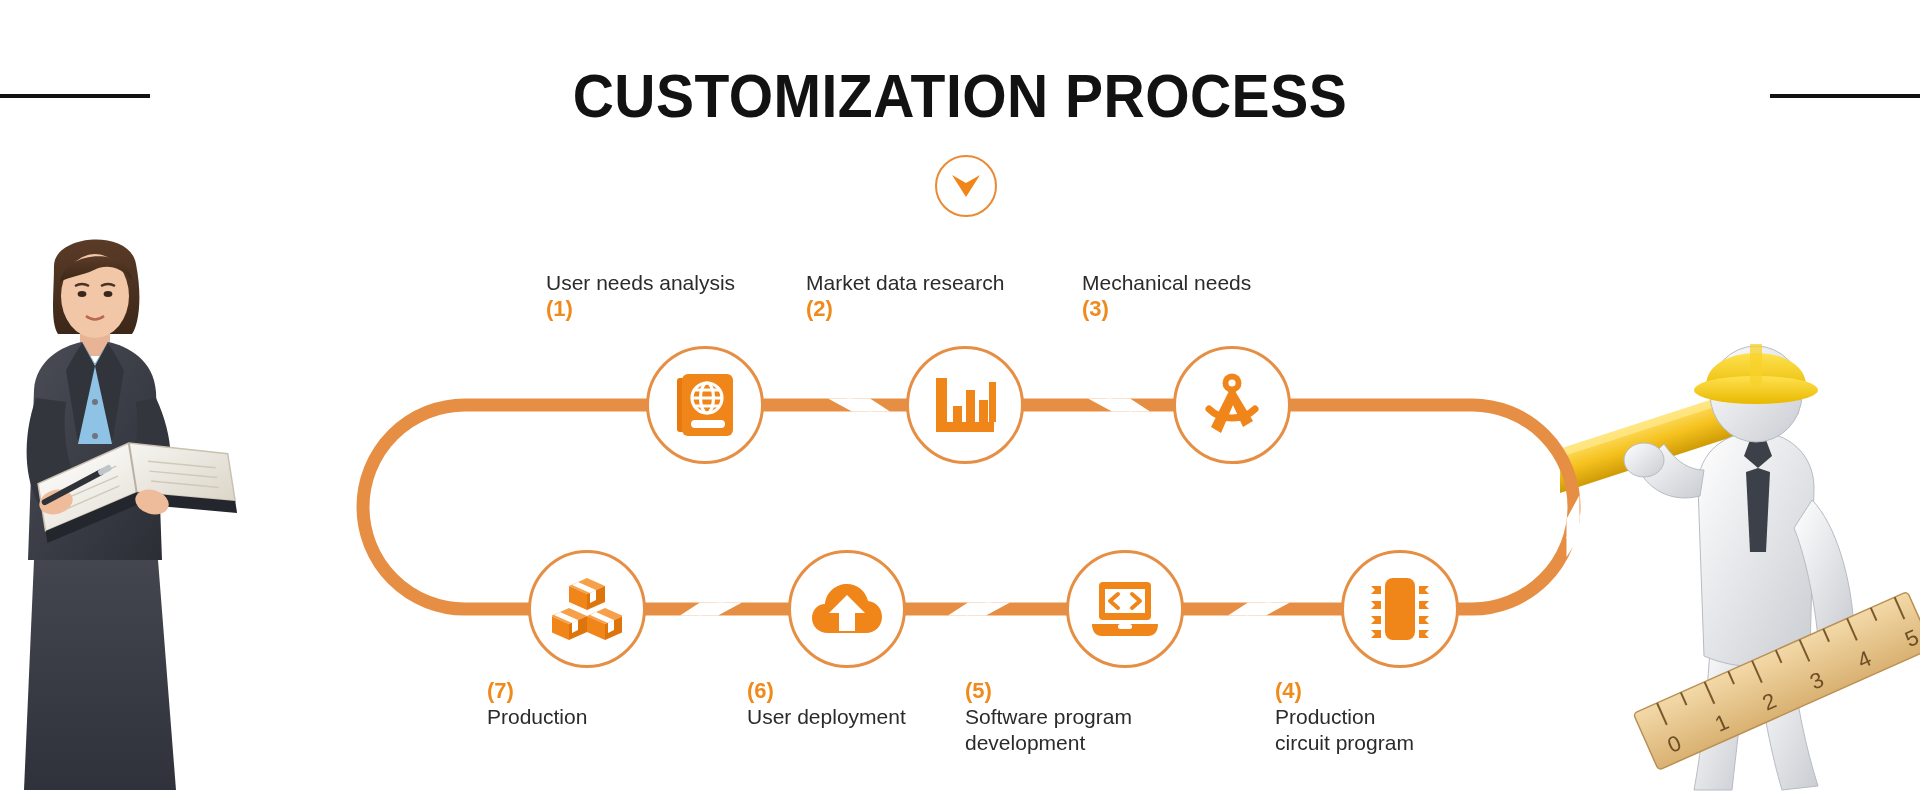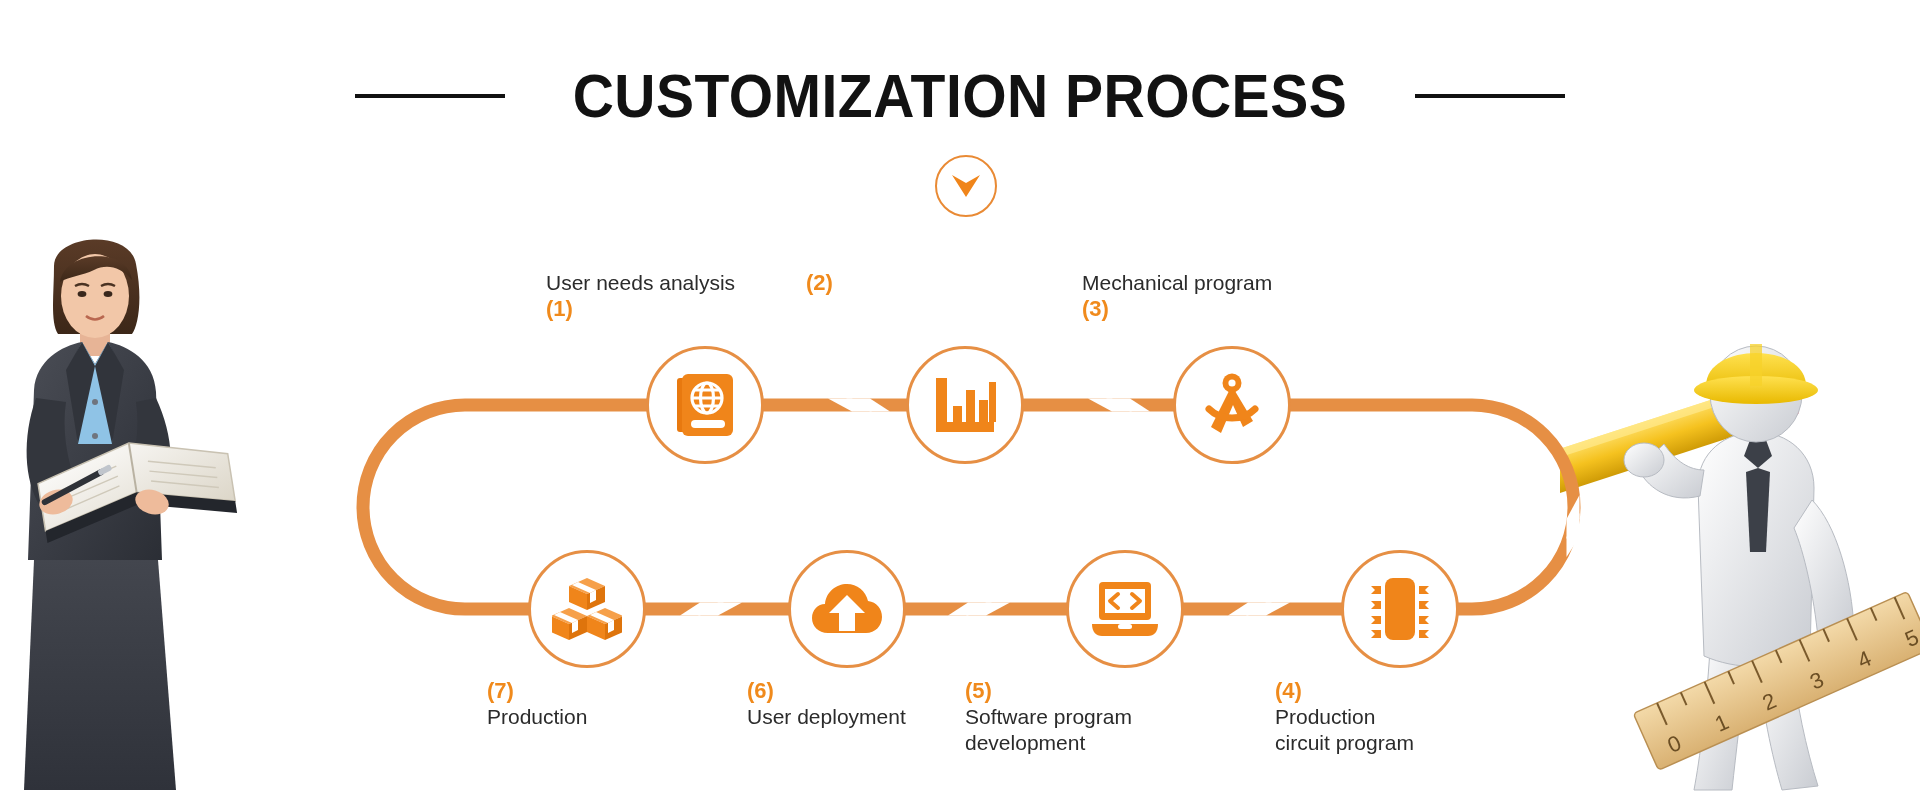--- a/index.html
+++ b/index.html
@@ -8,21 +8,21 @@
     background:#ffffff;
     font-family:"Liberation Sans", sans-serif;
     overflow:hidden;
     position:relative;
   }
   #stage{position:absolute;left:0;top:0;width:1920px;height:800px;overflow:hidden;}
 
   
   .title-wrap{
     position:absolute;left:0;top:60px;width:1920px;
-    display:flex;align-items:center;justify-content:center;gap:34px;
+    display:flex;align-items:center;justify-content:space-between;gap:34px;
   }
   .title-rule{width:150px;height:4px;background:#111;flex:0 0 auto;}
   .title-text{
     font-family:"Liberation Sans Narrow","Liberation Sans",sans-serif;
     font-size:62px;font-weight:bold;color:#121212;
     letter-spacing:0.5px;white-space:nowrap;
     transform:scaleX(0.92);transform-origin:center;
   }
 
   .chev-circle{
@@ -284,33 +284,34 @@
     <svg width="62" height="58" viewBox="0 0 62 58">
       <path d="M2 2 L13 2 L13 46 L60 46 L60 56 L2 56 Z" fill="#F0851A"></path>
       <rect x="19" y="30" width="9" height="16" fill="#F0851A"></rect>
       <rect x="32" y="14" width="9" height="32" fill="#F0851A"></rect>
       <rect x="45" y="24" width="9" height="22" fill="#F0851A"></rect>
       <rect x="57" y="6" width="0" height="0" fill="#F0851A"></rect>
       <rect x="55" y="6" width="9" height="40" fill="#F0851A"></rect>
     </svg>
   </div>
   <div class="label" style="left:806px;top:270px;width:320px;">
+    <div>Market data research</div>
     <div class="num">(2)</div>
   </div>
 
   <div class="node" style="left:1173px;top:346px;">
     <svg width="66" height="64" viewBox="0 0 66 64">
       <circle cx="33" cy="10" r="9.5" fill="#F0851A"></circle>
       <circle cx="33" cy="10" r="3.6" fill="#ffffff"></circle>
       <path d="M30 18 L12 54 L22 60 L34 32 L44 54 L54 48 L36 18 Z" fill="#F0851A"></path>
       <path d="M10 36 C22 48 44 48 56 36" stroke="#F0851A" stroke-width="7" fill="none" stroke-linecap="round"></path>
     </svg>
   </div>
   <div class="label" style="left:1082px;top:270px;width:300px;">
-    <div>Mechanical program</div>
+    <div>Mechanical needs</div>
     <div class="num">(3)</div>
   </div>
 
   <div class="node" style="left:1341px;top:550px;">
     <svg width="66" height="68" viewBox="0 0 66 68">
       <rect x="18" y="3" width="30" height="62" rx="8" fill="#F0851A"></rect>
       <g fill="#F0851A">
         <polygon points="4,11 14,11 14,19 4,19 8,15"></polygon>
         <polygon points="4,26 14,26 14,34 4,34 8,30"></polygon>
         <polygon points="4,41 14,41 14,49 4,49 8,45"></polygon>

